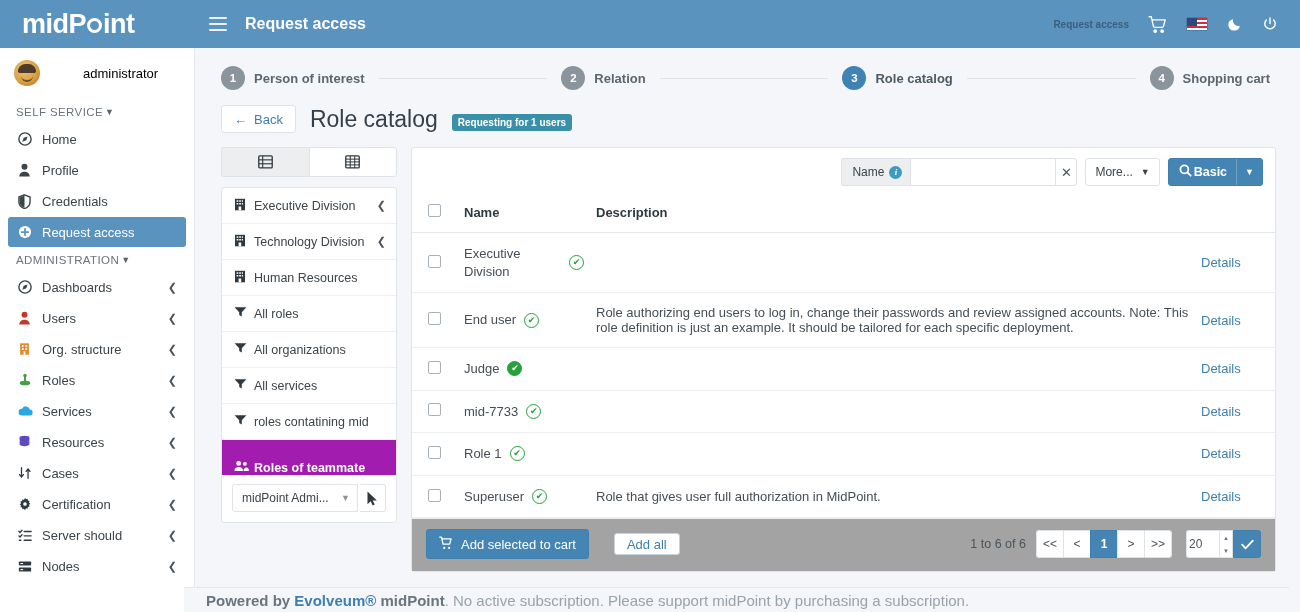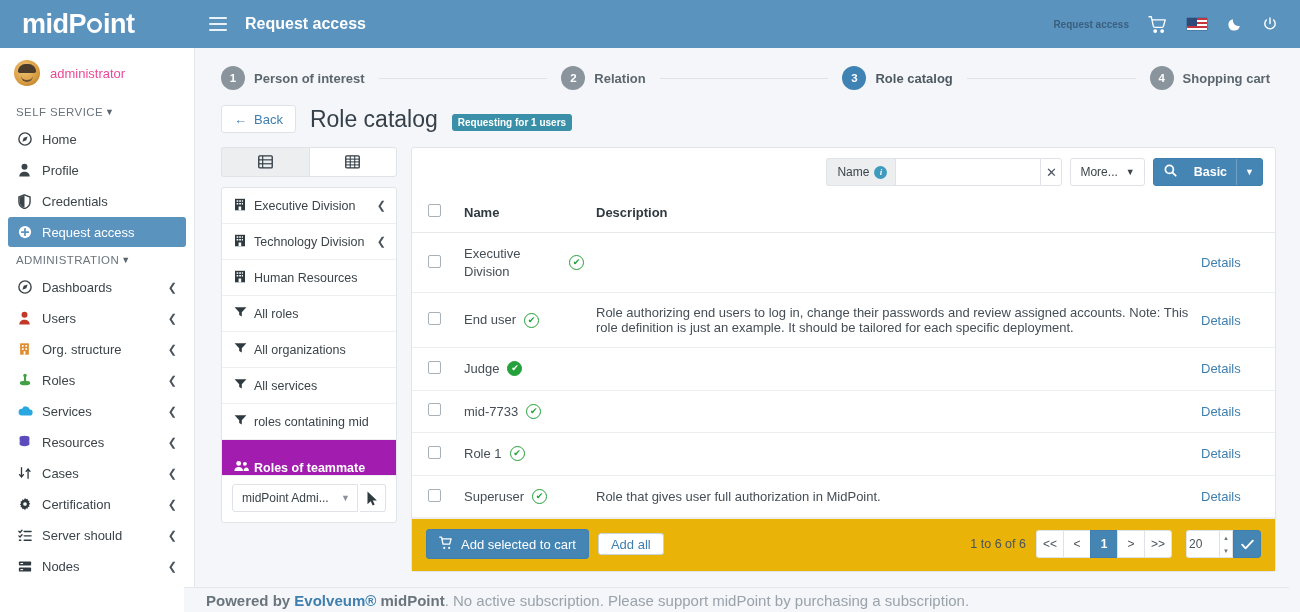--- a/index.html
+++ b/index.html
@@ -69,21 +69,21 @@
     position: relative; flex: 0 0 26px; overflow:hidden;
   }
   .avatar:before {
     content:""; position:absolute; left:4px; top:4px; width:18px; height:9px;
     background:#4a3b2a; border-radius: 9px 9px 2px 2px;
   }
   .avatar:after {
     content:""; position:absolute; left:7px; top:13px; width:12px; height:7px;
     border-bottom: 2px solid #6b5336; border-radius: 0 0 10px 10px;
   }
-  .user-name { color: #ec4899; font-size: 13px; }
+  .user-name { color: #000000; font-size: 13px; margin-left: 33px; }
   .nav-section {
     padding: 6px 14px 5px 16px; font-size: 11.5px; letter-spacing: .4px;
     color: #6a747c; display:flex; align-items:center; gap:2px; cursor:pointer;
   }
   .nav-section .caret { font-size: 9px; color:#5a646c; }
   .nav-item {
     display: flex; align-items: center; height: 30px;
     margin: 1px 8px; padding: 0 9px 0 10px; border-radius: 3px;
     color: #3b4449; font-size: 13px; cursor: pointer;
   }
@@ -193,21 +193,21 @@
   .more-btn {
     margin-left: 8px; height:28px; padding: 0 9px; border:1px solid #dfe3e7; background:#fff;
     border-radius: 3px; display:flex; align-items:center; gap:8px;
     font-size: 12px; color:#3b4449; cursor:pointer;
   }
   .basic-btn {
     margin-left: 8px; height:28px; border:1px solid #3f7fae; background:#4585b4;
     border-radius: 3px; display:flex; align-items:center;
     color:#fff; font-size: 12.5px; font-weight:600; cursor:pointer; overflow:hidden;
   }
-  .basic-btn .bb-main { display:flex; align-items:center; gap:17px; padding: 0 9px 0 10px; height:100%; }
+  .basic-btn .bb-main { display:flex; align-items:center; gap:2px; padding: 0 9px 0 10px; height:100%; }
   .basic-btn .bb-caret {
     border-left: 1px solid #6fa1c6; padding: 0 8px; height:100%;
     display:flex; align-items:center; font-size: 9px;
   }
   .caret-d { font-size: 9px; }
 
   table.roles { width: 100%; border-collapse: collapse; }
   table.roles thead th {
     text-align:left; font-size: 13px; color:#2f3940; font-weight: bold;
     padding: 8px 6px 12px 6px; border-bottom: 1px solid #e6e9ec;
@@ -229,21 +229,21 @@
   .check-o {
     width: 15px; height: 15px; border: 1.6px solid #24a13a; border-radius: 50%;
     display:inline-flex; align-items:center; justify-content:center; flex: 0 0 15px;
     color:#24a13a; font-size: 9px; line-height:1;
   }
   .check-o.filled { background:#24a13a; color:#ffffff; border-color:#24a13a; }
   .details-link { color:#3f7fae; font-size: 13px; cursor:pointer; }
 
   .table-foot {
     display:flex; align-items:center; padding: 10px 14px 12px 14px;
-    border-top: 1px solid #eceef0; background: #eab308;
+    border-top: 1px solid #eceef0; background: #a3a3a3; gap: 16px;
   }
   .cart-btn {
     height: 30px; background:#4585b4; border:1px solid #3f7fae; border-radius: 3px;
     color:#fff; font-size: 13px; padding: 0 12px;
     display:flex; align-items:center; gap: 8px; cursor:pointer;
   }
   .addall-btn {
     margin-left: 9px; height:22px; padding: 0 12px; border:1px solid #c8d3dc;
     background:#fff; border-radius:3px; color:#3f7fae; font-size:13px;
     display:flex; align-items:center; cursor:pointer;

